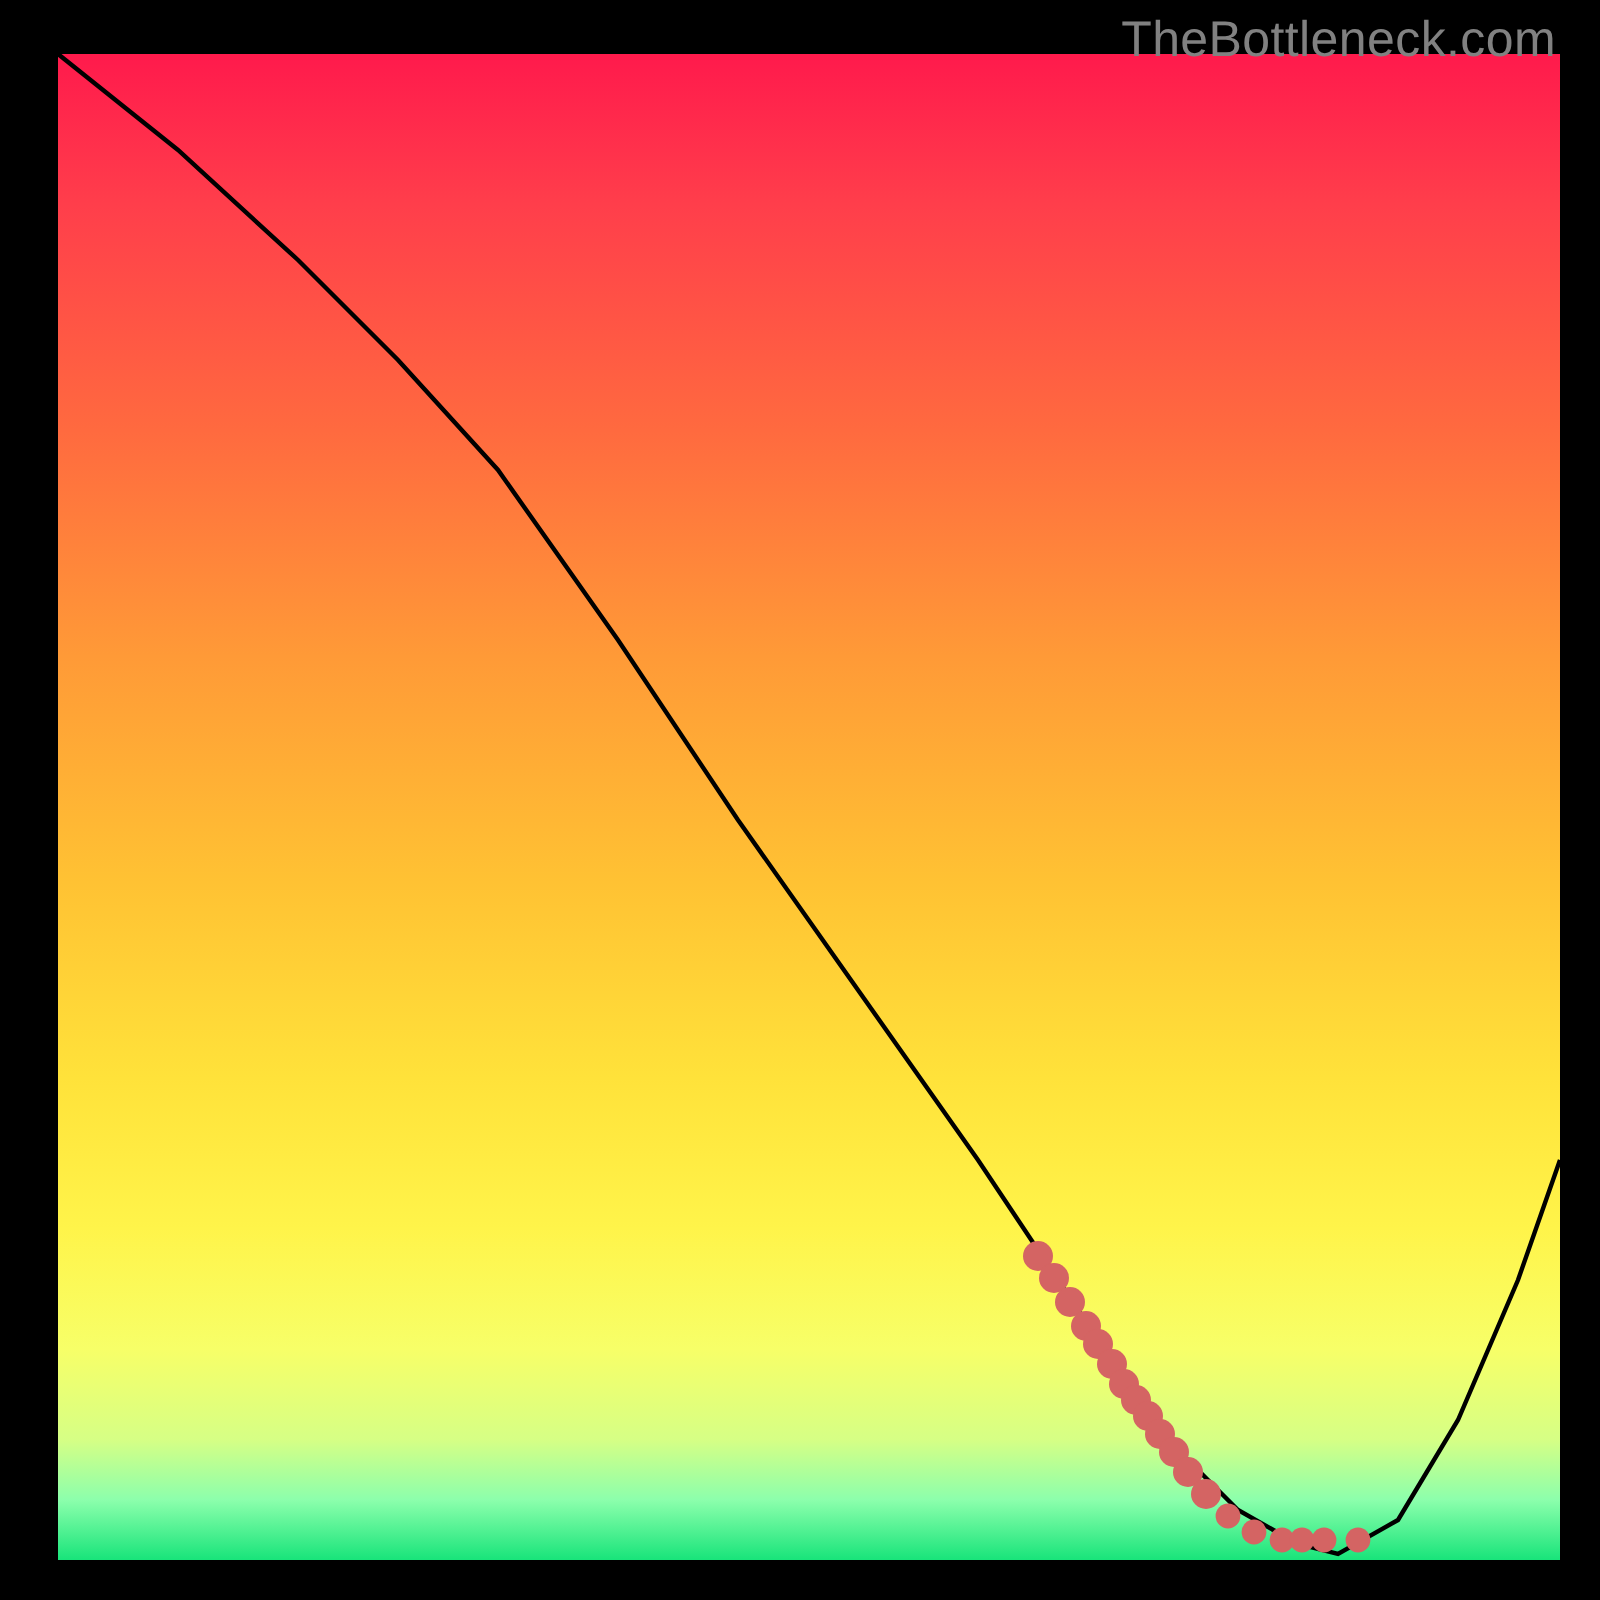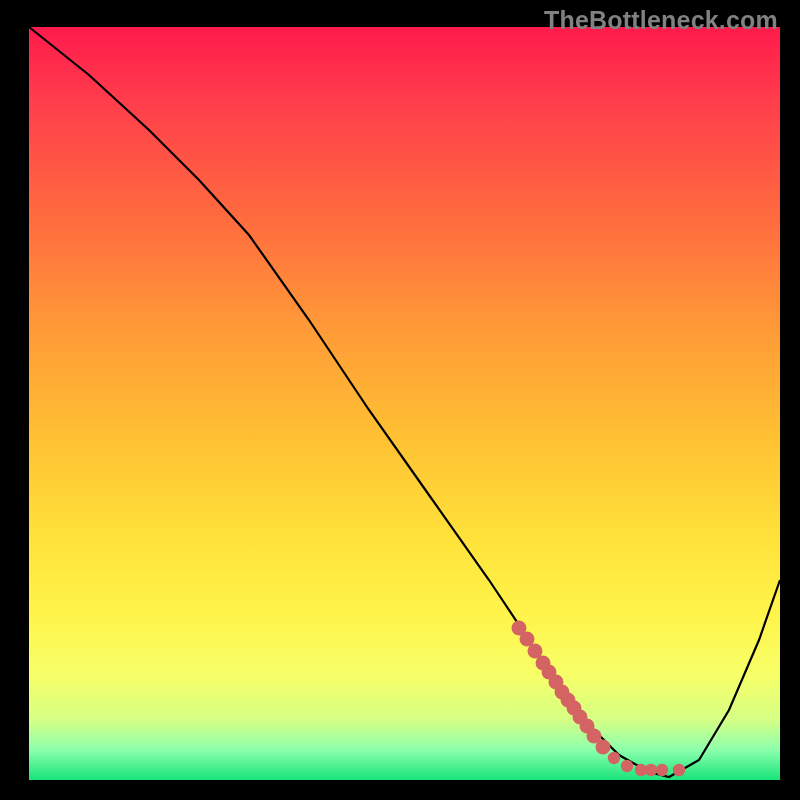--- a/index.html
+++ b/index.html
@@ -22,21 +22,21 @@
       #d6ff85 92%,
       #8cffac 96%,
       #18e47a 100%);
   }
   .watermark {
     position: absolute;
     top: 6px;
     right: 22px;
     font-family: Arial, Helvetica, sans-serif;
     font-size: 25px;
-    font-weight: bold;
+    font-weight: normal;
     color: #818181;
     letter-spacing: 0.2px;
   }
   svg.overlay {
     position: absolute;
     left: 29px;
     top: 27px;
     width: 751px;
     height: 753px;
     overflow: visible;

